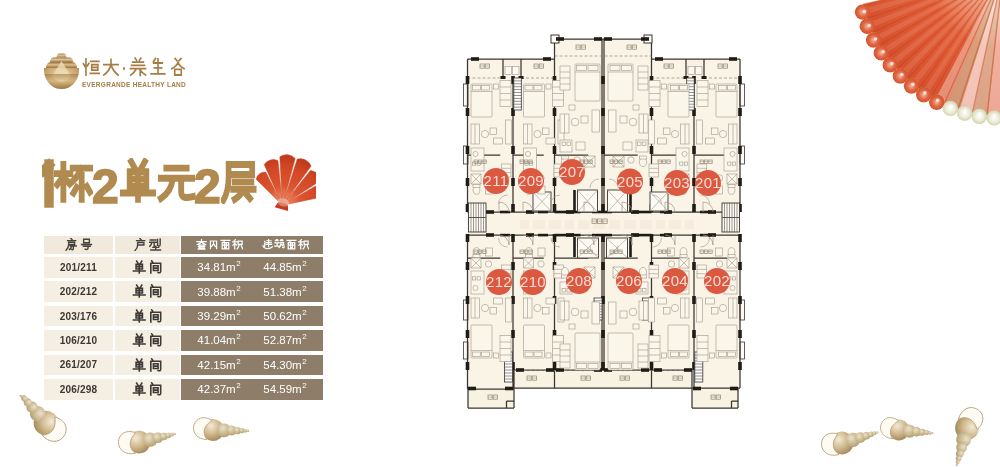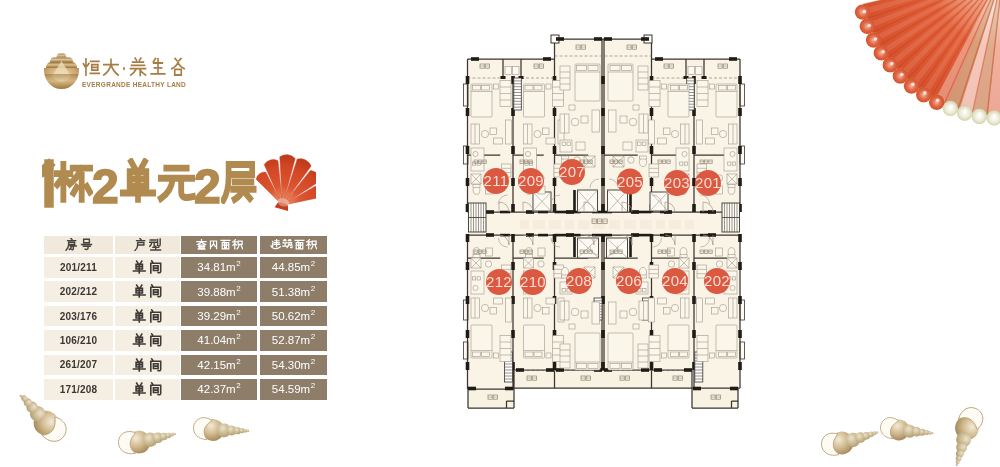--- a/index.html
+++ b/index.html
@@ -2,21 +2,21 @@
 <html><head><meta charset="utf-8">
 <style>
 html,body{margin:0;padding:0}
 body{width:1000px;height:467px;background:#fff;font-family:"Liberation Sans",sans-serif;position:relative;overflow:hidden}
 .abs{position:absolute}
 #table .trow{position:absolute;left:0;width:299px;height:20.5px}
 #table .tc{position:absolute;top:0;height:100%;display:flex;align-items:center;justify-content:center}
 #table .c1{left:0;width:69px}
 #table .c2{left:71px;width:65px}
 #table .c3{left:137px;width:76px}
-#table .c4{left:216px;width:67px}
+#table .c4{left:203px;width:76px}
 #table .lt{background:#f5efe3;color:#3d3a36}
 #table .dk{background:#8d7d69;color:#fff}
 #table .thead .lt{background:#f1eadc;color:#46423c}
 #table .rn{font-size:10px;font-weight:bold;letter-spacing:0.2px;color:#3a3733}
 #table .ar{font-size:11.5px;font-weight:normal}
 #table .ar i{font-style:normal;font-size:8px;vertical-align:super;line-height:0;position:relative;top:-3px;margin-left:0.5px}
 .cjk{display:block}
 use{stroke-width:11px}
 #title use{stroke-width:15px}
 #logo use{stroke-width:9px}
@@ -254,21 +254,21 @@
         <svg class="cjk" width="31" height="14.5">
           <use href="#g-dan" xlink:href="#g-dan" width="14.5" height="14.5"></use>
           <use href="#g-jian1" xlink:href="#g-jian1" x="16.5" width="14.5" height="14.5"></use>
         </svg>
       </div>
   <div class="tc c3 dk ar">42.15m<i>2</i></div>
       <div class="tc c4 dk ar">54.30m<i>2</i></div>
 </div>
 
 <div class="trow" style="top:143px">
-  <div class="tc c1 lt rn">171/208</div>
+  <div class="tc c1 lt rn">206/298</div>
       <div class="tc c2 lt">
         <svg class="cjk" width="31" height="14.5">
           <use href="#g-dan" xlink:href="#g-dan" width="14.5" height="14.5"></use>
           <use href="#g-jian1" xlink:href="#g-jian1" x="16.5" width="14.5" height="14.5"></use>
         </svg>
       </div>
   <div class="tc c3 dk ar">42.37m<i>2</i></div>
       <div class="tc c4 dk ar">54.59m<i>2</i></div>
 </div>
 </div>

